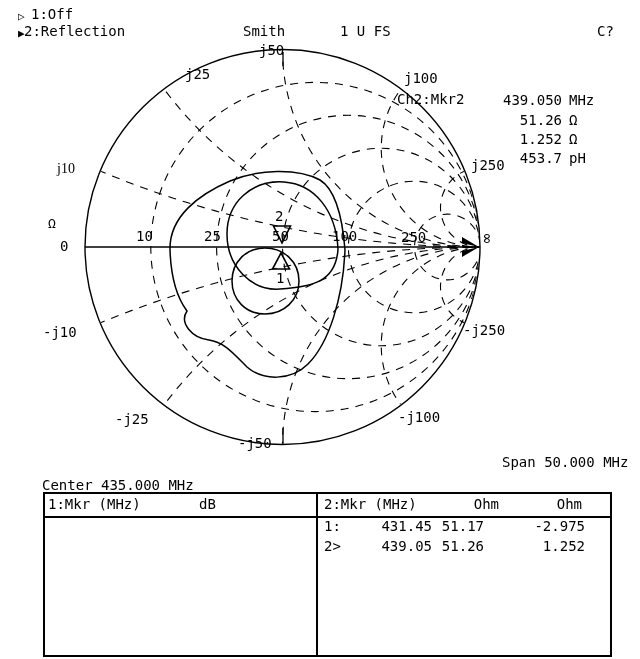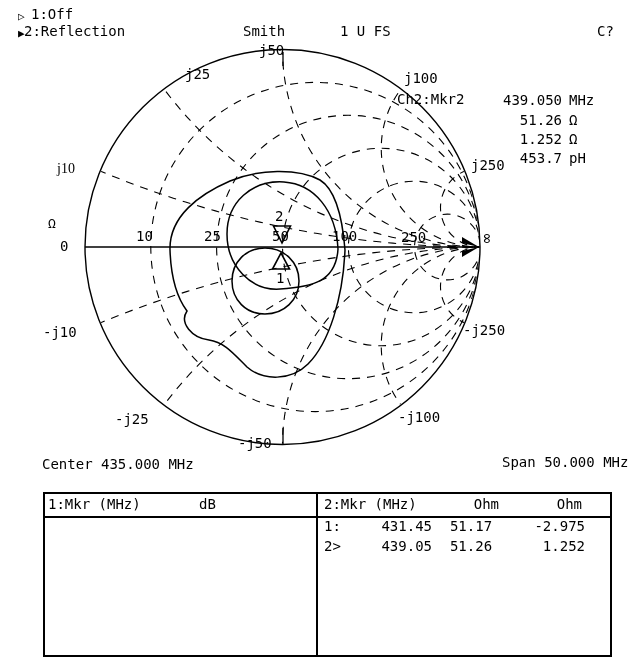--- a/index.html
+++ b/index.html
@@ -25,34 +25,34 @@
   .lab-j10{left:57px;top:161px;font-family:Liberation Serif, serif;}   .lab-j250{left:471px;top:158px;}
   .lab-ohmsym{left:48px;top:216px;font-size:13px;}
   .lab-r0{left:60px;top:239px;}    .lab-r10{left:136px;top:229px;} .lab-r25{left:204px;top:229px;}
   .lab-r50{left:272px;top:229px;}  .lab-r100{left:332px;top:229px;}.lab-r250{left:401px;top:230px;}
   .lab-inf{left:483px;top:231px;font-size:16px;transform:rotate(90deg);}
   .lab-nj10{left:43px;top:325px;}  .lab-nj250{left:463px;top:323px;}
   .lab-nj25{left:115px;top:412px;} .lab-nj100{left:398px;top:410px;}
   .lab-nj50{left:238px;top:436px;}
   .mk2-digit{left:275px;top:209px;} .mk1-digit{left:276px;top:271px;}
   
-  .sweep-center{left:42px;top:457px;} .sweep-span{left:502px;top:455px;}
+  .sweep-center{left:42px;top:478px;} .sweep-span{left:502px;top:455px;}
   
   .mtable{position:absolute;left:43px;top:492px;width:565px;height:161px;border:2px solid #000;}
   .mtable .vdiv{position:absolute;left:271px;top:0;width:0;height:100%;border-left:2px solid #000;}
   .mtable .hline{position:absolute;left:0;top:22px;width:100%;height:0;border-top:2px solid #000;}
   .t-abs{position:absolute;white-space:pre;line-height:15px;}
   .t1-title{left:3px;top:3px;} .t1-db{left:154px;top:3px;}
   .t2-title{left:279px;top:3px;}
   .t2-h-ohm{left:377px;top:3px;width:77px;text-align:right;}
   .t2-h-ohm2{left:452px;top:3px;width:85px;text-align:right;}
   .t2-r1{top:25px;} .t2-r2{top:45px;}
   .c-id{left:279px;width:20px;}
   .c-freq{left:307px;width:80px;text-align:right;}
-  .c-ohm{left:386px;width:80px;text-align:center;}
+  .c-ohm{left:359px;width:80px;text-align:right;}
   .c-ohm2{left:452px;width:88px;text-align:right;}
   .row-cell{position:absolute;white-space:pre;line-height:15px;}
 </style>
 </head>
 <body>
 
 <div class="screen">
 
   <svg width="640" height="659" viewBox="0 0 640 659">
     <defs>

